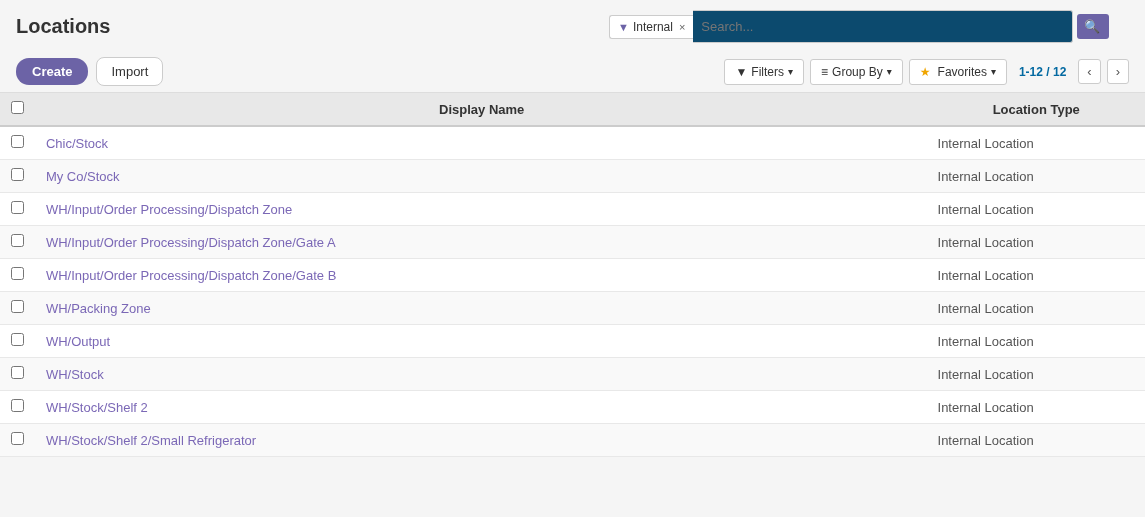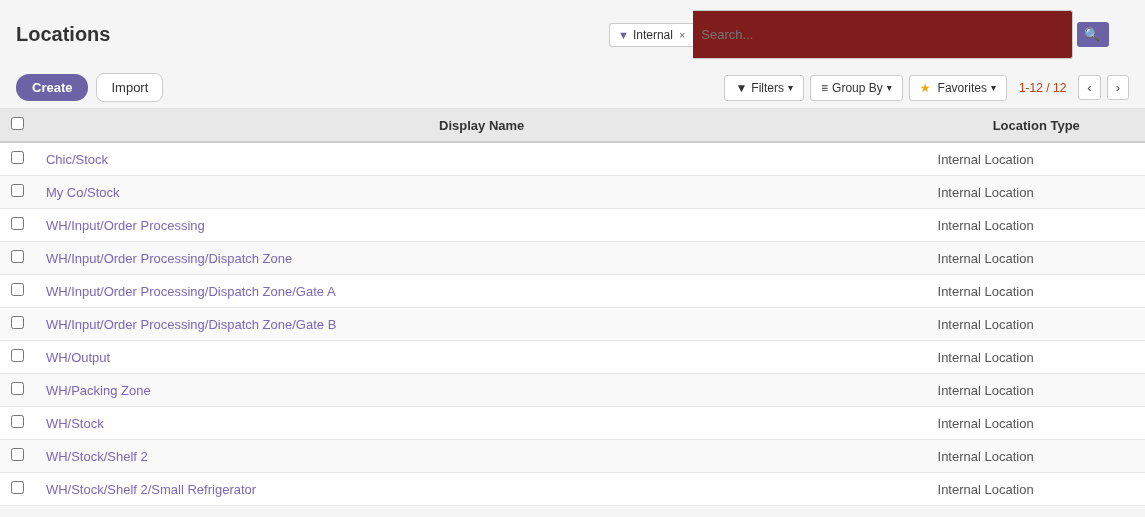--- a/index.html
+++ b/index.html
@@ -54,25 +54,25 @@
       margin-left: 6px;
       cursor: pointer;
       color: #666;
       font-size: 11px;
     }
 
     .search-input-wrap {
       display: flex;
       align-items: center;
       flex: 1;
-      background: #7f1d1d;
+      background: #0c4a6e;
       border: 1px solid #ccc;
       border-left: none;
       border-radius: 0 3px 3px 0;
-      padding: 16px 8px;
+      padding: 8px 8px;
     }
 
     .search-input-wrap input {
       border: none;
       outline: none;
       flex: 1;
       font-size: 13px;
       background: transparent;
       color: #999;
     }
@@ -138,22 +138,23 @@
       border-radius: 3px;
       cursor: pointer;
       font-size: 12px;
       display: flex;
       align-items: center;
       gap: 4px;
     }
 
     .pagination-info {
       font-size: 12px;
-      color: #c2410c;
+      color: #0369a1;
       margin: 0 6px;
+      font-weight: bold;
     }
 
     .btn-nav {
       background: #fff;
       border: 1px solid #ccc;
       color: #555;
       padding: 4px 8px;
       cursor: pointer;
       font-size: 13px;
       border-radius: 3px;
@@ -287,46 +288,41 @@
         <td><span class="location-name">Chic/Stock</span></td>
         <td class="location-type">Internal Location</td>
       </tr>
       <tr>
         <td class="checkbox-cell"><input type="checkbox" style=""></td>
         <td><span class="location-name">My Co/Stock</span></td>
         <td class="location-type">Internal Location</td>
       </tr>
       <tr>
         <td class="checkbox-cell"><input type="checkbox" style=""></td>
-        <td><span class="location-name">WH/Input/Order Processing</span></td>
-        <td class="location-type">Internal Location</td>
-      </tr>
-      <tr>
-        <td class="checkbox-cell"><input type="checkbox" style=""></td>
         <td><span class="location-name">WH/Input/Order Processing/Dispatch Zone</span></td>
         <td class="location-type">Internal Location</td>
       </tr>
       <tr>
         <td class="checkbox-cell"><input type="checkbox" style=""></td>
         <td><span class="location-name">WH/Input/Order Processing/Dispatch Zone/Gate A</span></td>
         <td class="location-type">Internal Location</td>
       </tr>
       <tr>
         <td class="checkbox-cell"><input type="checkbox" style=""></td>
         <td><span class="location-name">WH/Input/Order Processing/Dispatch Zone/Gate B</span></td>
         <td class="location-type">Internal Location</td>
       </tr>
       <tr>
         <td class="checkbox-cell"><input type="checkbox" style=""></td>
+        <td><span class="location-name">WH/Packing Zone</span></td>
+        <td class="location-type">Internal Location</td>
+      </tr>
+      <tr>
+        <td class="checkbox-cell"><input type="checkbox" style=""></td>
         <td><span class="location-name">WH/Output</span></td>
-        <td class="location-type">Internal Location</td>
-      </tr>
-      <tr>
-        <td class="checkbox-cell"><input type="checkbox" style=""></td>
-        <td><span class="location-name">WH/Packing Zone</span></td>
         <td class="location-type">Internal Location</td>
       </tr>
       <tr>
         <td class="checkbox-cell"><input type="checkbox" style=""></td>
         <td><span class="location-name">WH/Stock</span></td>
         <td class="location-type">Internal Location</td>
       </tr>
       <tr>
         <td class="checkbox-cell"><input type="checkbox" style=""></td>
         <td><span class="location-name">WH/Stock/Shelf 2</span></td>

